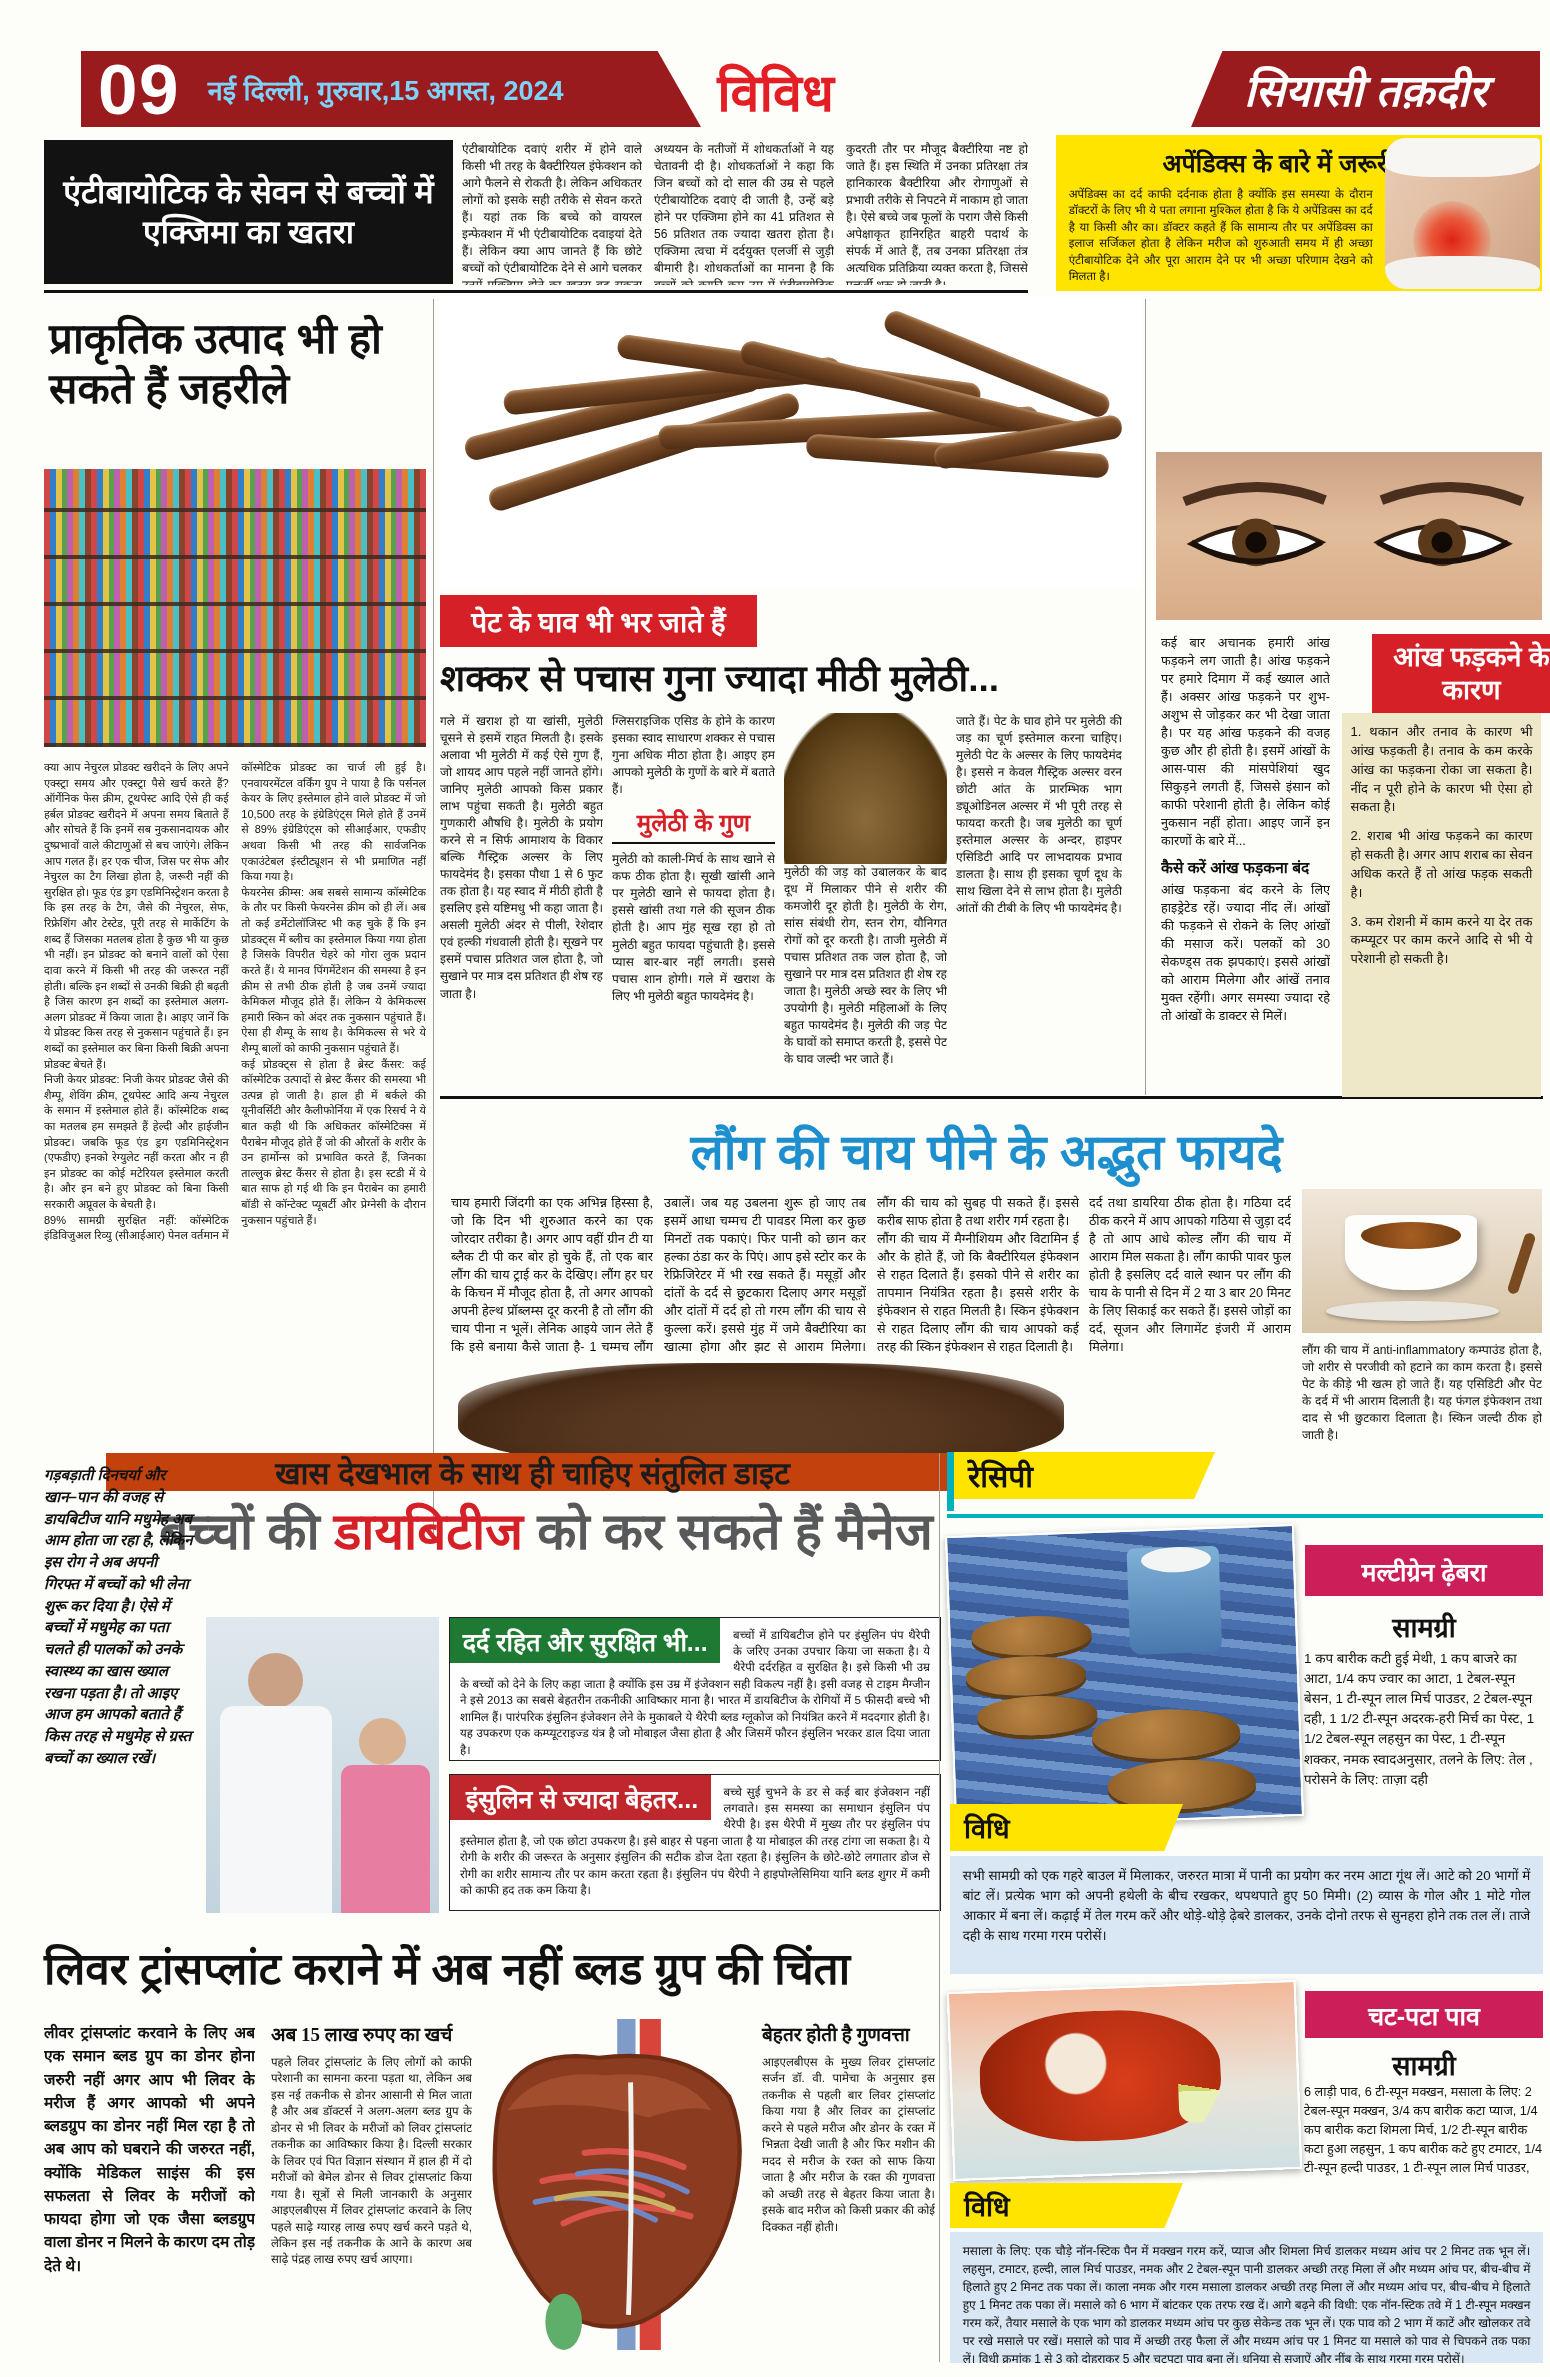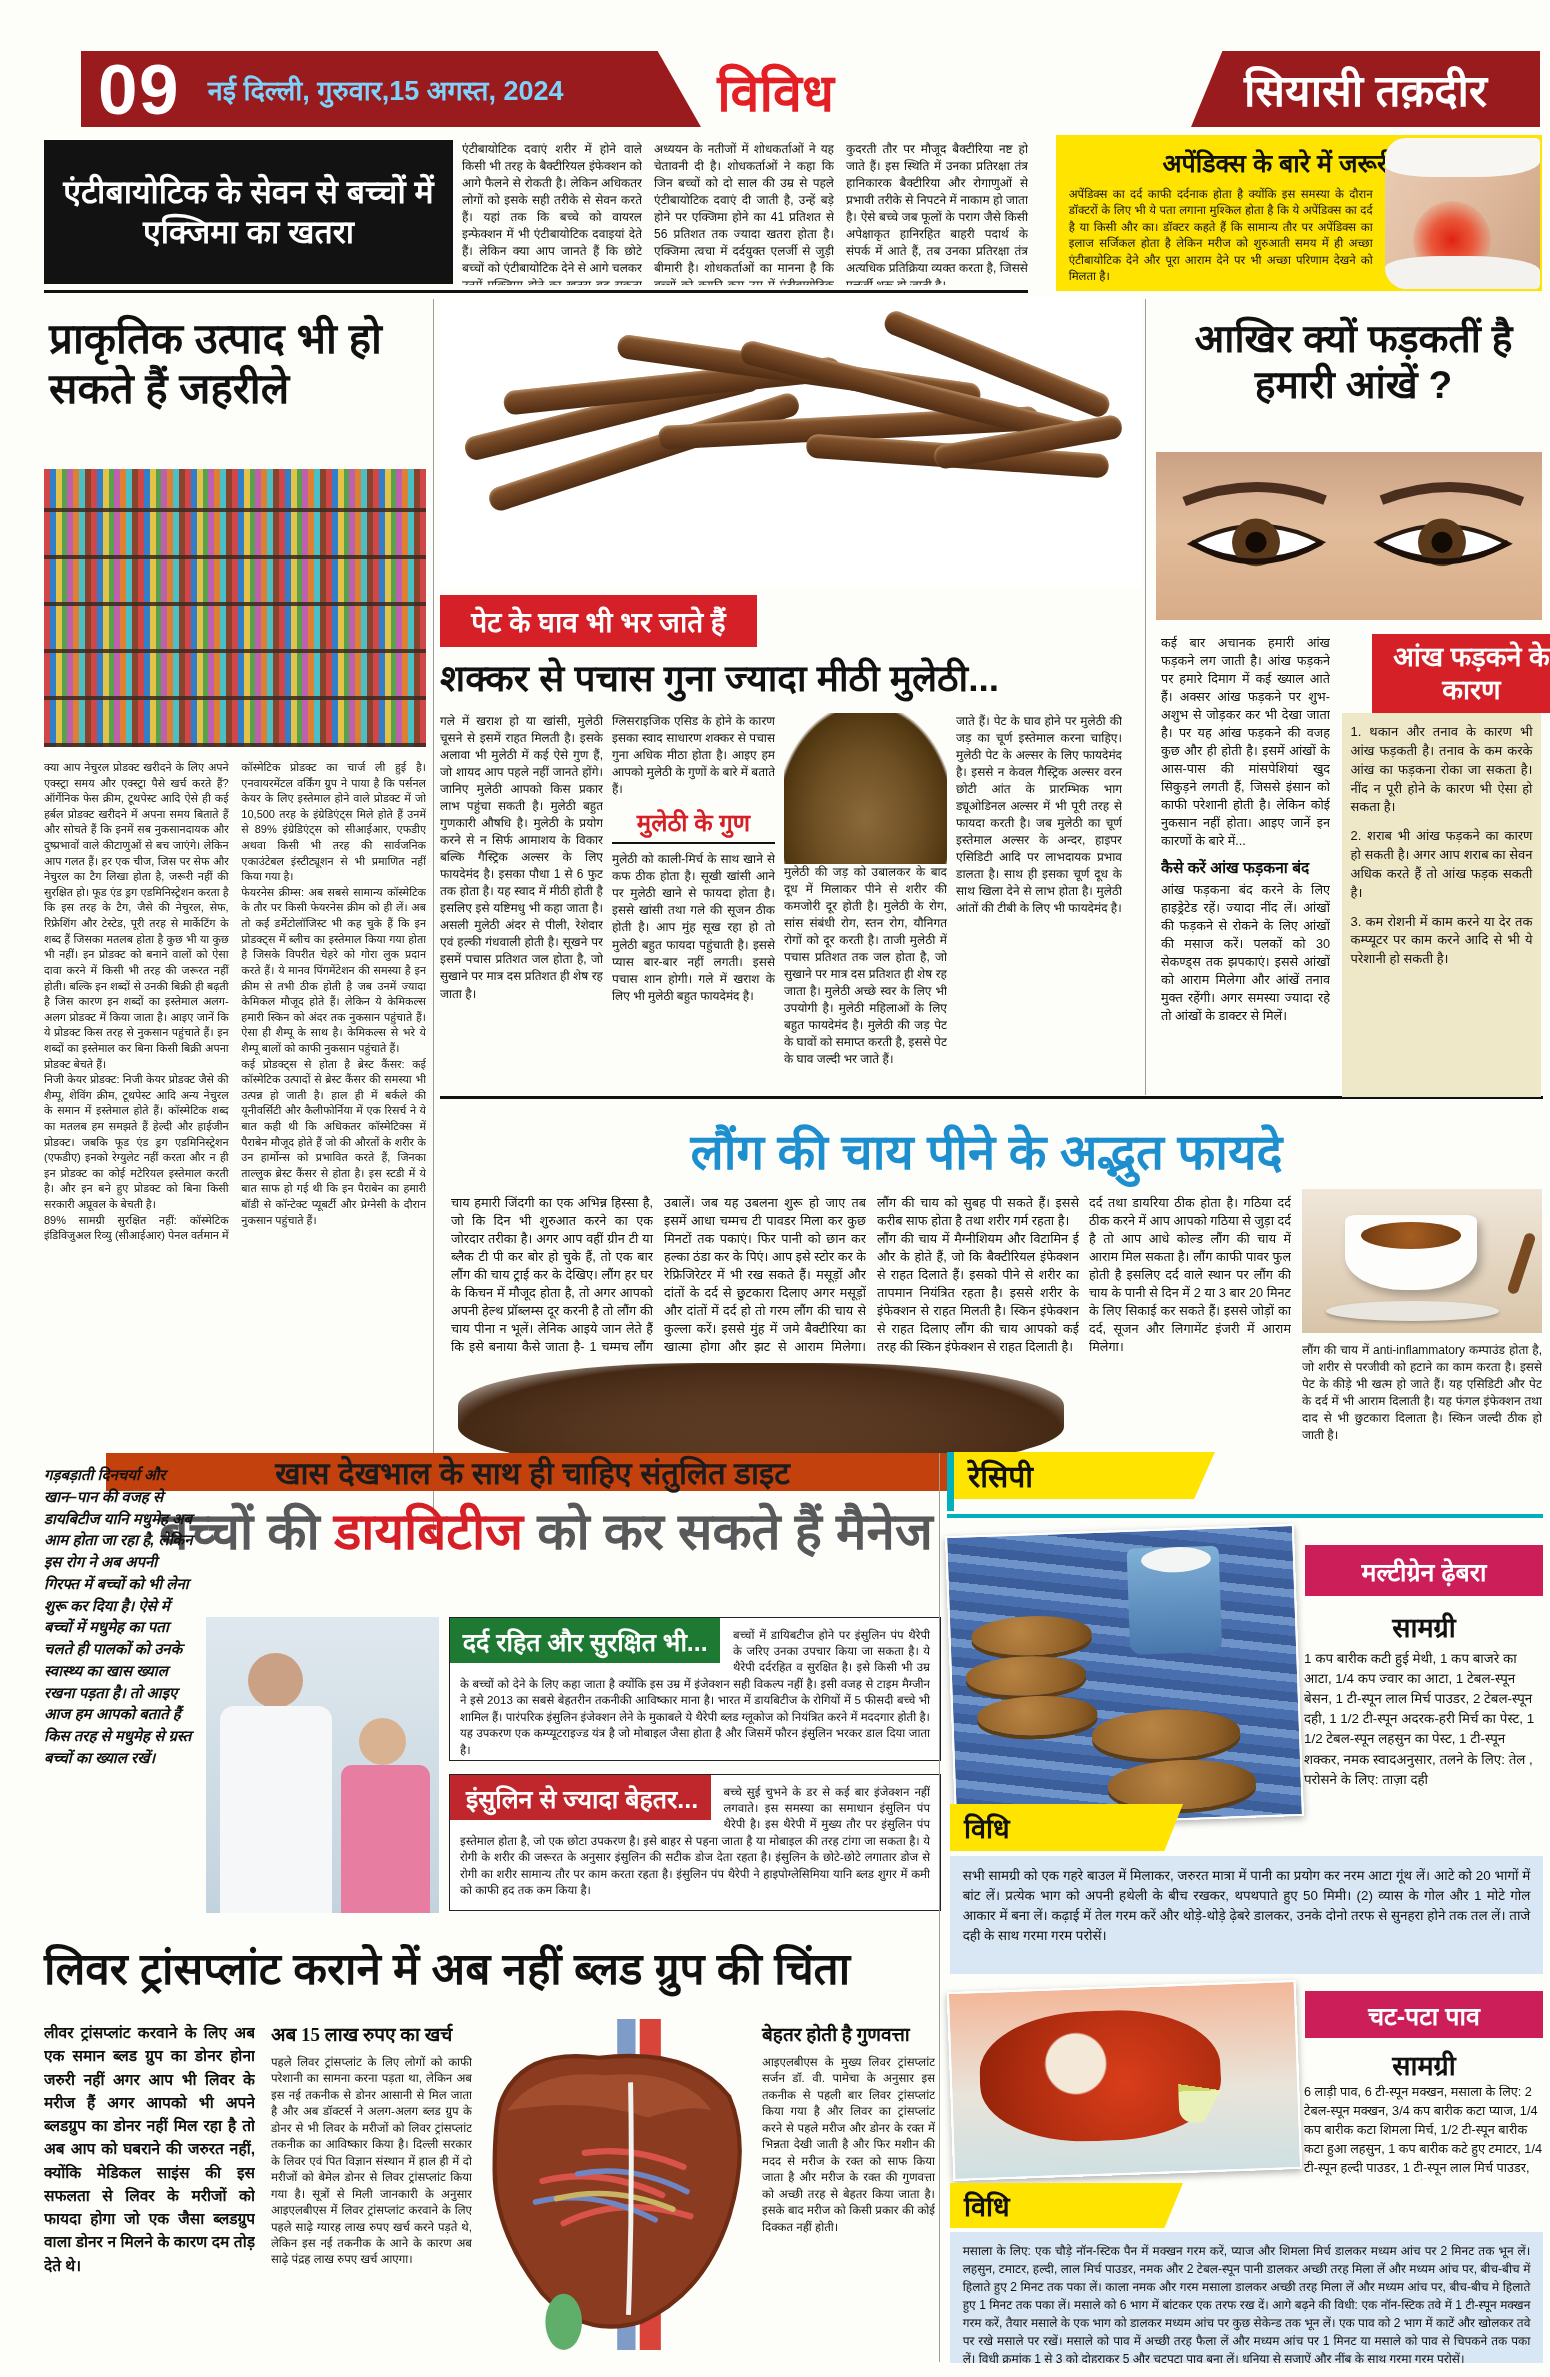--- a/index.html
+++ b/index.html
@@ -6,21 +6,21 @@
   body { background:#e8e8e4; font-family:"Liberation Sans", sans-serif; }
   #page { position:relative; width:1550px; height:2377px; background:#fdfdfa; margin:0 auto; overflow:hidden; }
   .abs { position:absolute; }
 
   
   .banner-left { background:#9a1b1e; clip-path:polygon(0 0,93% 0,100% 100%,0 100%); display:flex; align-items:center; gap:28px; padding-left:17px; }
   .banner-right { background:#9a1b1e; clip-path:polygon(9% 0,100% 0,100% 100%,0 100%); display:flex; align-items:center; justify-content:center; }
   .page-num { color:#fff; font-size:71px; font-weight:800; letter-spacing:1.4px; }
   .date-txt { color:#7dd3fc; font-size:27px; font-weight:700; }
   .section-title { color:#e31e24; font-size:52px; font-weight:800; }
-  .banner-right-txt { color:#fff; font-size:44px; font-weight:800; }
+  .banner-right-txt { color:#fff; font-size:44px; font-weight:800;font-style:italic; }
 
   
   .bodytext { font-size:12px; line-height:1.42; text-align:justify; color:#111; white-space:pre-line; }
   .rule-h { background:#111; }
   .rule-v { background:#9c9c9c; width:1.4px; }
 
   
   .black-box { background:#121212; color:#fff; display:flex; align-items:center; justify-content:center; text-align:center; font-weight:800; font-size:32px; line-height:1.25; padding:7px; }
   .yellow-box { background:#ffe400; padding:10px 12.7px; overflow:hidden; }
   .yellow-box h3 { text-align:center; font-size:25px; font-weight:800; color:#111; margin-bottom:7px; }
@@ -149,21 +149,20 @@
     <div class="bodytext">मुलेठी को काली-मिर्च के साथ खाने से कफ ठीक होता है। सूखी खांसी आने पर मुलेठी खाने से फायदा होता है। इससे खांसी तथा गले की सूजन ठीक होती है। आप मुंह सूख रहा हो तो मुलेठी बहुत फायदा पहुंचाती है। इससे प्यास बार-बार नहीं लगती। इससे पचास शान होगी। गले में खराश के लिए भी मुलेठी बहुत फायदेमंद है।</div>
   </div>
   <div class="col" style="left:784px; top:713px; width:163px; height:366px; overflow:hidden;">
     <div class="mulethi-pile" style="width:100%; height:151px;"></div>
     <div class="bodytext">मुलेठी की जड़ को उबालकर के बाद दूध में मिलाकर पीने से शरीर की कमजोरी दूर होती है। मुलेठी के रोग, सांस संबंधी रोग, स्तन रोग, यौनिगत रोगों को दूर करती है। ताजी मुलेठी में पचास प्रतिशत तक जल होता है, जो सुखाने पर मात्र दस प्रतिशत ही शेष रह जाता है। मुलेठी अच्छे स्वर के लिए भी उपयोगी है। मुलेठी महिलाओं के लिए बहुत फायदेमंद है। मुलेठी की जड़ पेट के घावों को समाप्त करती है, इससे पेट के घाव जल्दी भर जाते हैं।</div>
   </div>
   <div class="col bodytext" style="left:956px; top:713px; width:166px; height:366px; overflow:hidden;">जाते हैं। पेट के घाव होने पर मुलेठी की जड़ का चूर्ण इस्तेमाल करना चाहिए। मुलेठी पेट के अल्सर के लिए फायदेमंद है। इससे न केवल गैस्ट्रिक अल्सर वरन छोटी आंत के प्रारम्भिक भाग ड्यूओडिनल अल्सर में भी पूरी तरह से फायदा करती है। जब मुलेठी का चूर्ण इस्तेमाल अल्सर के अन्दर, हाइपर एसिडिटी आदि पर लाभदायक प्रभाव डालता है। साथ ही इसका चूर्ण दूध के साथ खिला देने से लाभ होता है। मुलेठी आंतों की टीबी के लिए भी फायदेमंद है।</div>
   <div class="abs rule-h" style="left:440px; top:1096px; width:1103px; height:2.8px;"></div>
   <div class="abs rule-v" style="left:1145px; top:299px; height:796px;"></div>
 
-  <div class="abs hl-black" style="left:1163px; top:316px; width:381px; font-size:39px; text-align:center;">आखिर क्यों फड़कतीं है हमारी आंखें ?</div>
   <div class="abs eyes-photo" style="left:1156px; top:452px; width:386px; height:168px;">
     <svg width="386" height="168" viewBox="0 0 548 238">
       <path d="M40 70 Q140 30 240 68" stroke="#4a2f1e" stroke-width="14" fill="none"></path>
       <path d="M320 68 Q420 30 520 70" stroke="#4a2f1e" stroke-width="14" fill="none"></path>
       <path d="M50 130 Q140 80 235 128 Q145 175 50 130 Z" fill="#fff" stroke="#2b1a10" stroke-width="6"></path>
       <circle cx="142" cy="128" r="34" fill="#5b3a1c"></circle>
         <circle cx="142" cy="128" r="15" fill="#120a05"></circle>
       <path d="M315 128 Q405 80 500 130 Q408 175 315 128 Z" fill="#fff" stroke="#2b1a10" stroke-width="6"></path>
       <circle cx="406" cy="128" r="34" fill="#5b3a1c"></circle>
         <circle cx="406" cy="128" r="15" fill="#120a05"></circle>

